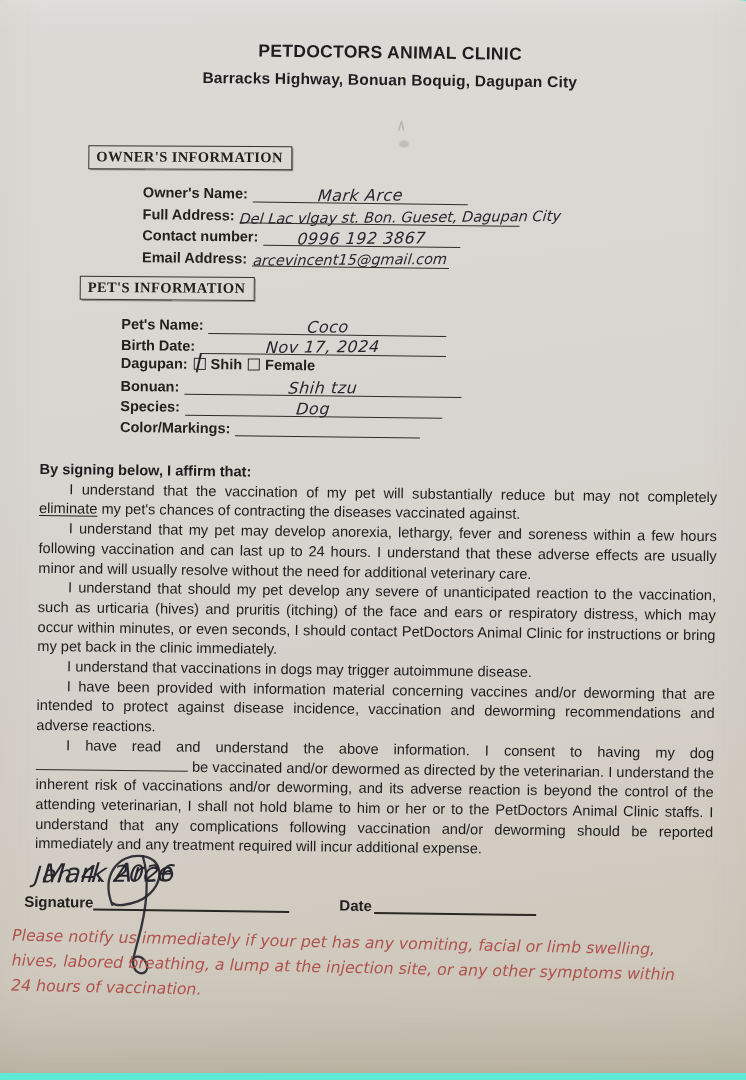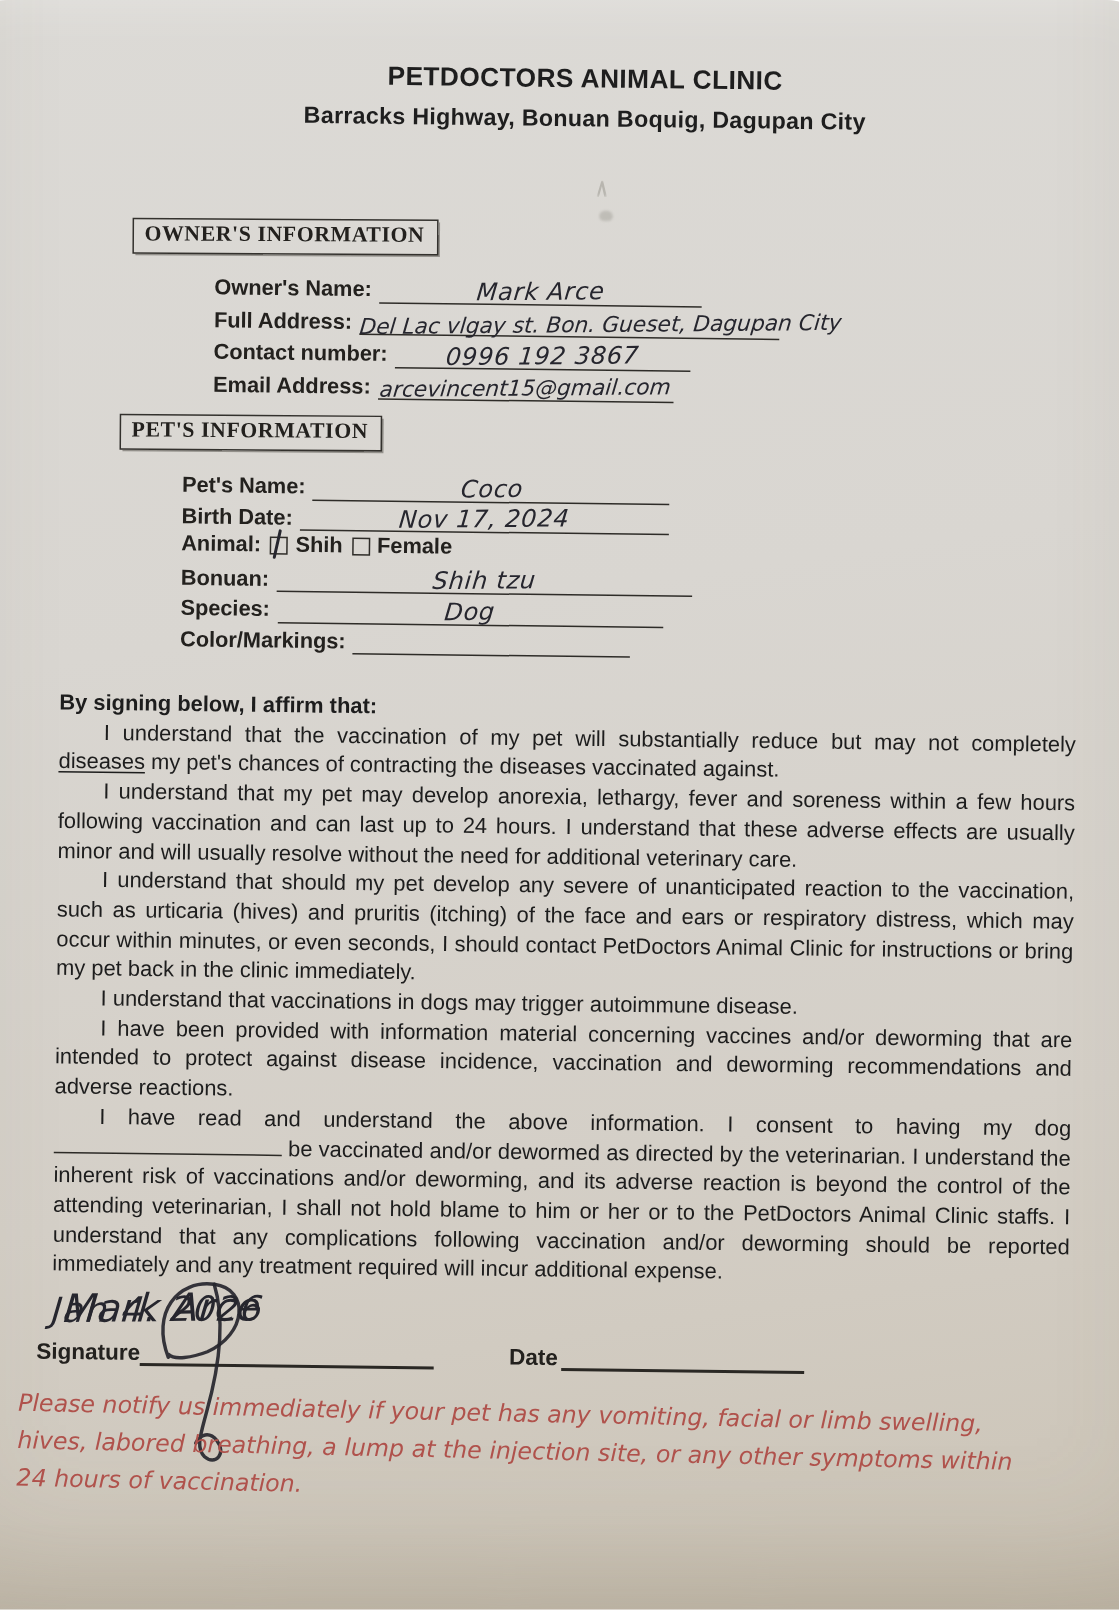--- a/index.html
+++ b/index.html
@@ -1,16 +1,16 @@
 <!DOCTYPE html>
 <html><head>
 <meta charset="utf-8">
 <style>
   html,body{margin:0;padding:0;background:#262219;}
-  .photo{position:relative;width:746px;height:1080px;overflow:hidden;background:#ffffff;
+  .photo{position:relative;width:746px;height:1080px;overflow:hidden;background:#5eead4;
          font-family:"Liberation Sans",sans-serif;}
   .paper{position:absolute;left:-10px;right:-8px;top:0;bottom:7px;
          background:linear-gradient(172deg,#dcdad6 0%,#d9d6d1 38%,#d4cfc7 70%,#cbc3b5 100%);
          border-radius:14px 16px 0 0 / 8px 9px 0 0;
          box-shadow:inset 0 -60px 90px -45px rgba(110,95,70,.30), inset 0 25px 50px -40px rgba(255,255,255,.5);}
   .content{position:absolute;inset:0;transform:rotate(0.7deg);transform-origin:50% 40%;color:#222;}
 
   
   .header{position:absolute;top:42px;left:70px;right:45px;text-align:center;color:#1e1e1e;}
   .clinic-name{font-size:17.5px;font-weight:bold;letter-spacing:.3px;}
@@ -117,21 +117,21 @@
     <div class="fields pet-fields">
       <div class="frow">
         <span class="flabel">Pet's Name:</span>
         <span class="fline w238"><span class="hw hw-f">Coco</span></span>
       </div>
       <div class="frow">
         <span class="flabel">Birth Date:</span>
         <span class="fline w246"><span class="hw hw-f">Nov 17, 2024</span></span>
       </div>
       <div class="frow gender-row">
-        <span>Animal:</span>
+        <span>Dagupan:</span>
         <span class="chk">
             <span class="chk-slash"></span>
           </span>
         <span>Shih</span>
         <span class="chk"></span>
         <span>Female</span>
       </div>
       <div class="frow">
         <span class="flabel">Bonuan:</span>
         <span class="fline w277"><span class="hw hw-f">Shih tzu</span></span>
@@ -141,21 +141,21 @@
         <span class="fline w257"><span class="hw hw-f">Dog</span></span>
       </div>
       <div class="frow">
         <span class="flabel">Color/Markings:</span>
         <span class="fline w185"><span class="hw hw-f"></span></span>
       </div>
     </div>
 
     <div class="affirm">
       <p class="lead">By signing below, I affirm that:</p>
-      <p><span>I understand that the vaccination of my pet will substantially reduce but may not completely </span><span class="u">diseases</span><span> my pet's chances of contracting the diseases vaccinated against.</span></p>
+      <p><span>I understand that the vaccination of my pet will substantially reduce but may not completely </span><span class="u">eliminate</span><span> my pet's chances of contracting the diseases vaccinated against.</span></p>
       <p>I understand that my pet may develop anorexia, lethargy, fever and soreness within a few hours following vaccination and can last up to 24 hours. I understand that these adverse effects are usually minor and will usually resolve without the need for additional veterinary care.</p>
       <p>I understand that should my pet develop any severe of unanticipated reaction to the vaccination, such as urticaria (hives) and pruritis (itching) of the face and ears or respiratory distress, which may occur within minutes, or even seconds, I should contact PetDoctors Animal Clinic for instructions or bring my pet back in the clinic immediately.</p>
       <p>I understand that vaccinations in dogs may trigger autoimmune disease.</p>
       <p>I have been provided with information material concerning vaccines and/or deworming that are intended to protect against disease incidence, vaccination and deworming recommendations and adverse reactions.</p>
       <p><span>I have read and understand the above information. I consent to having my dog </span><span class="blank-inline"></span><span> be vaccinated and/or dewormed as directed by the veterinarian. I understand the inherent risk of vaccinations and/or deworming, and its adverse reaction is beyond the control of the attending veterinarian, I shall not hold blame to him or her or to the PetDoctors Animal Clinic staffs. I understand that any complications following vaccination and/or deworming should be reported immediately and any treatment required will incur additional expense.</span></p>
     </div>
 
     <div class="sig-row">
       <span class="sig-label">Signature</span>
       <span class="sig-line">

